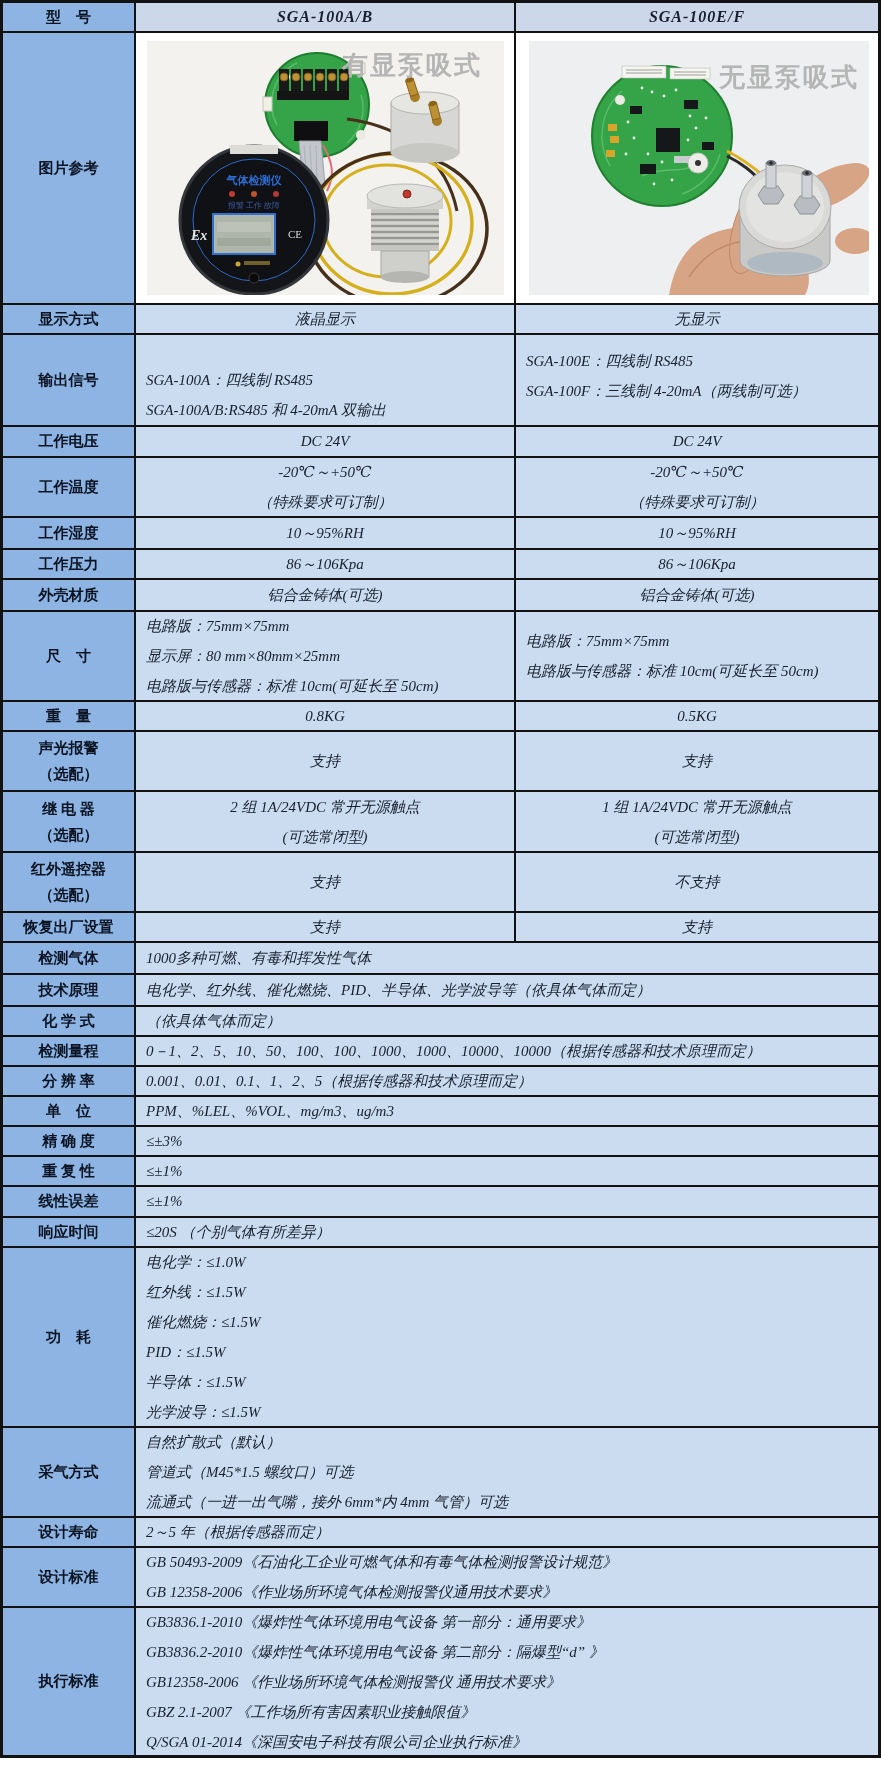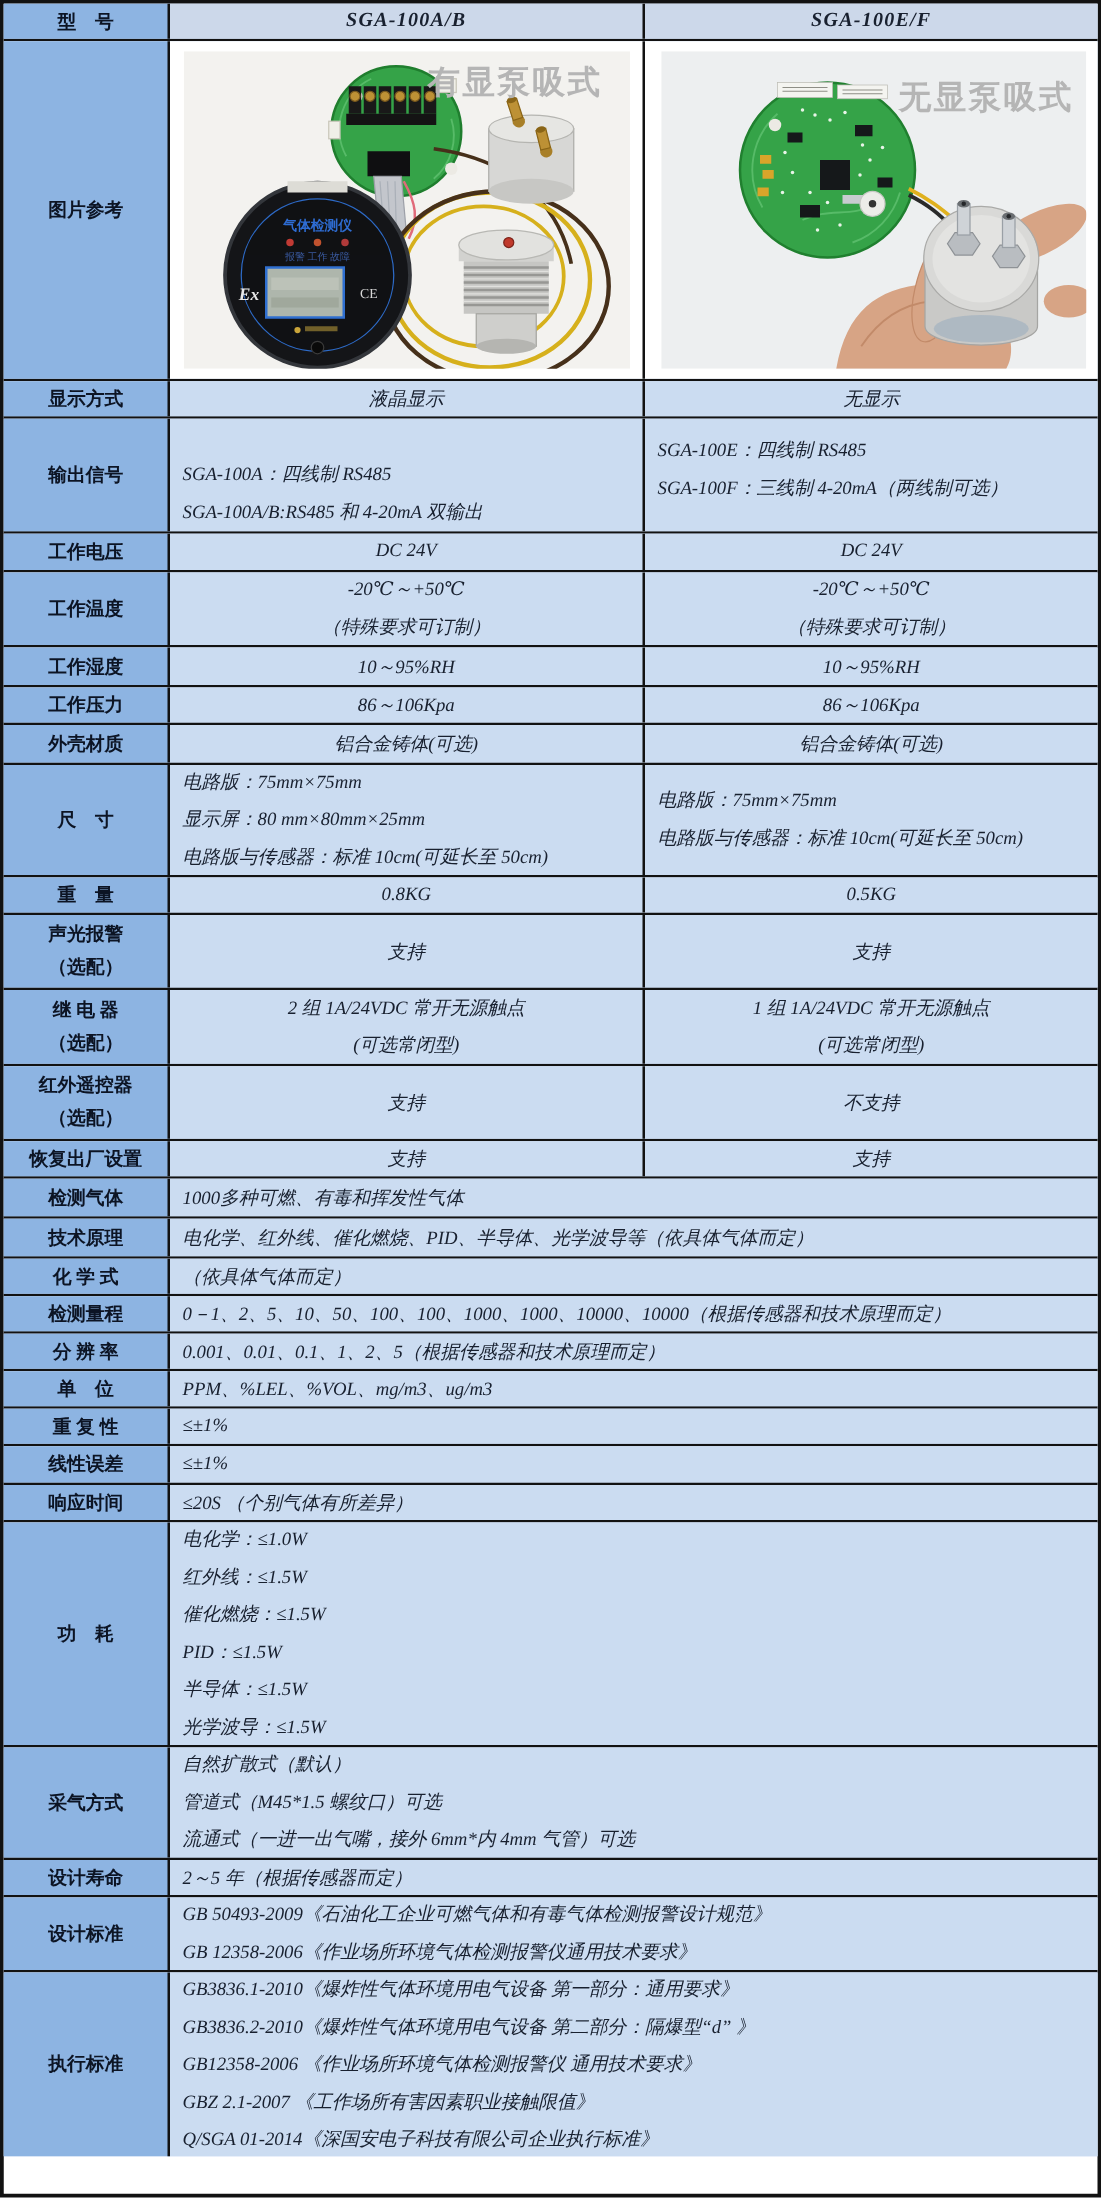--- a/index.html
+++ b/index.html
@@ -338,20 +338,24 @@
   <div class="r" style="height:30px">
     <div class="lbl">分 辨 率</div>
     <div class="full v lft">0.001、0.01、0.1、1、2、5（根据传感器和技术原理而定）</div>
   </div>
 
   <div class="r" style="height:30px">
     <div class="lbl">单　位</div>
     <div class="full v lft">PPM、%LEL、%VOL、mg/m3、ug/m3</div>
   </div>
 
+  <div class="r" style="height:30px">
+    <div class="lbl">精 确 度</div>
+    <div class="full v lft">≤±3%</div>
+  </div>
 
   <div class="r" style="height:30px">
     <div class="lbl">重 复 性</div>
     <div class="full v lft">≤±1%</div>
   </div>
 
   <div class="r" style="height:31px">
     <div class="lbl">线性误差</div>
     <div class="full v lft">≤±1%</div>
   </div>

